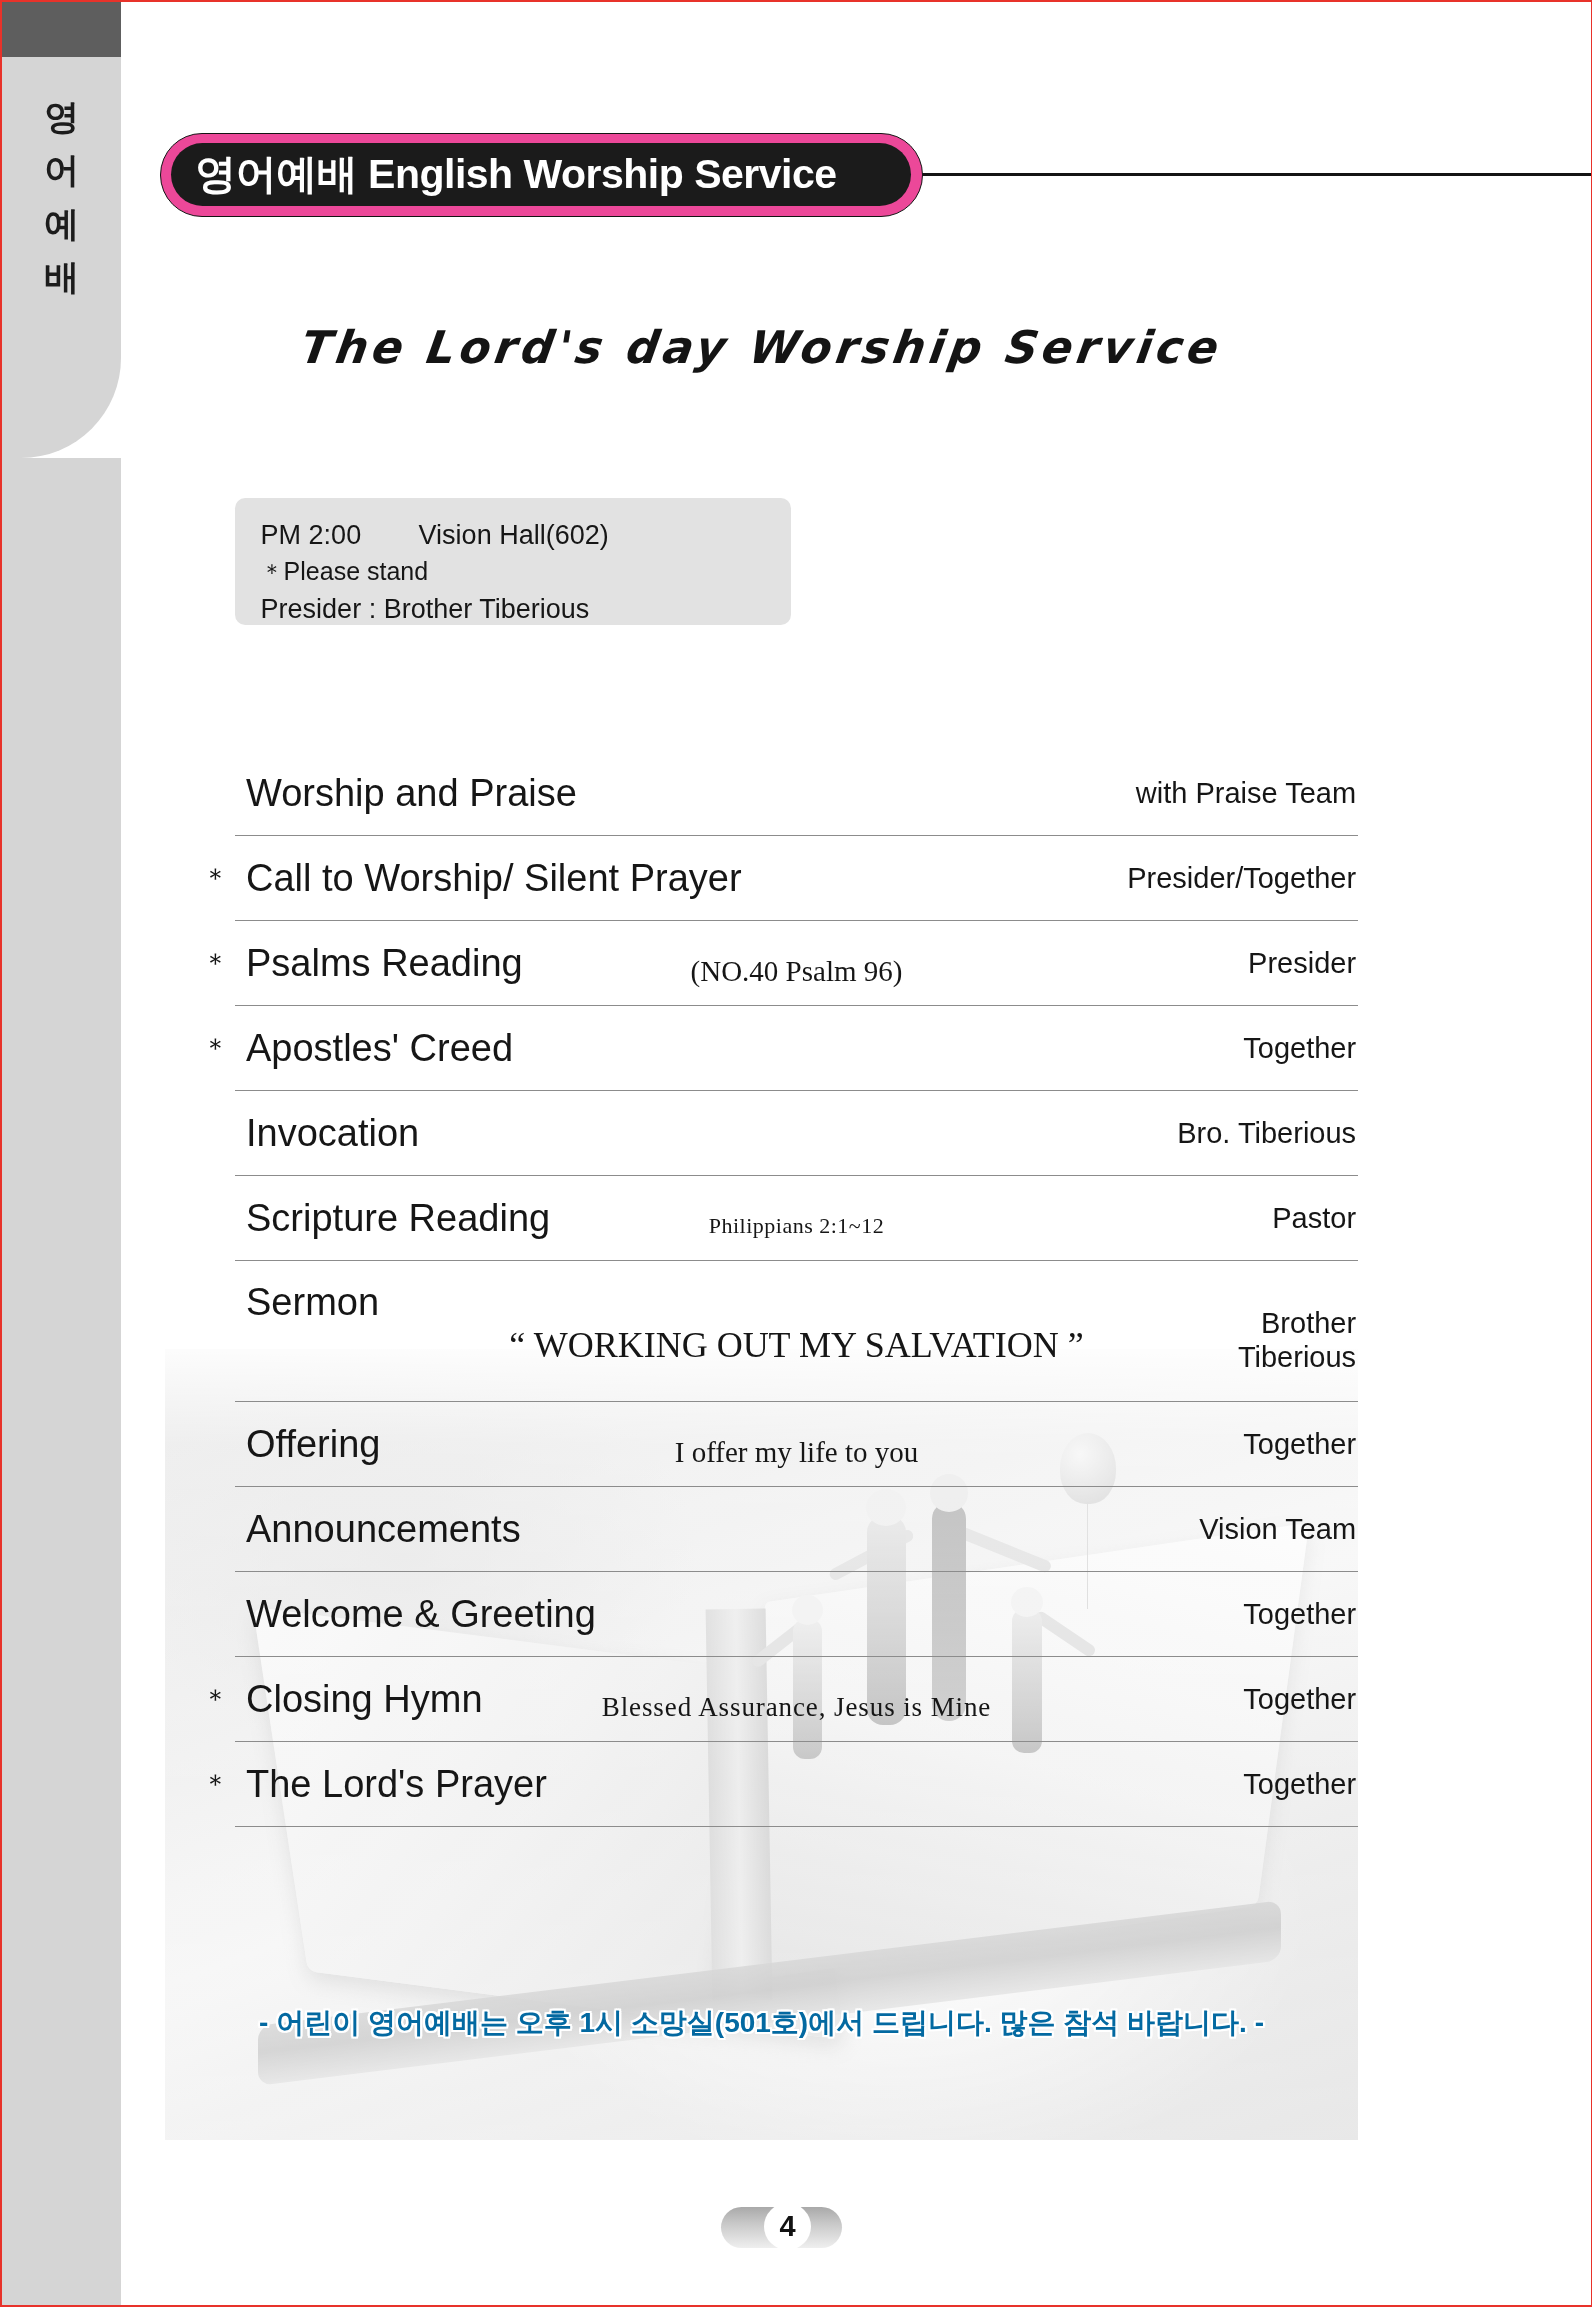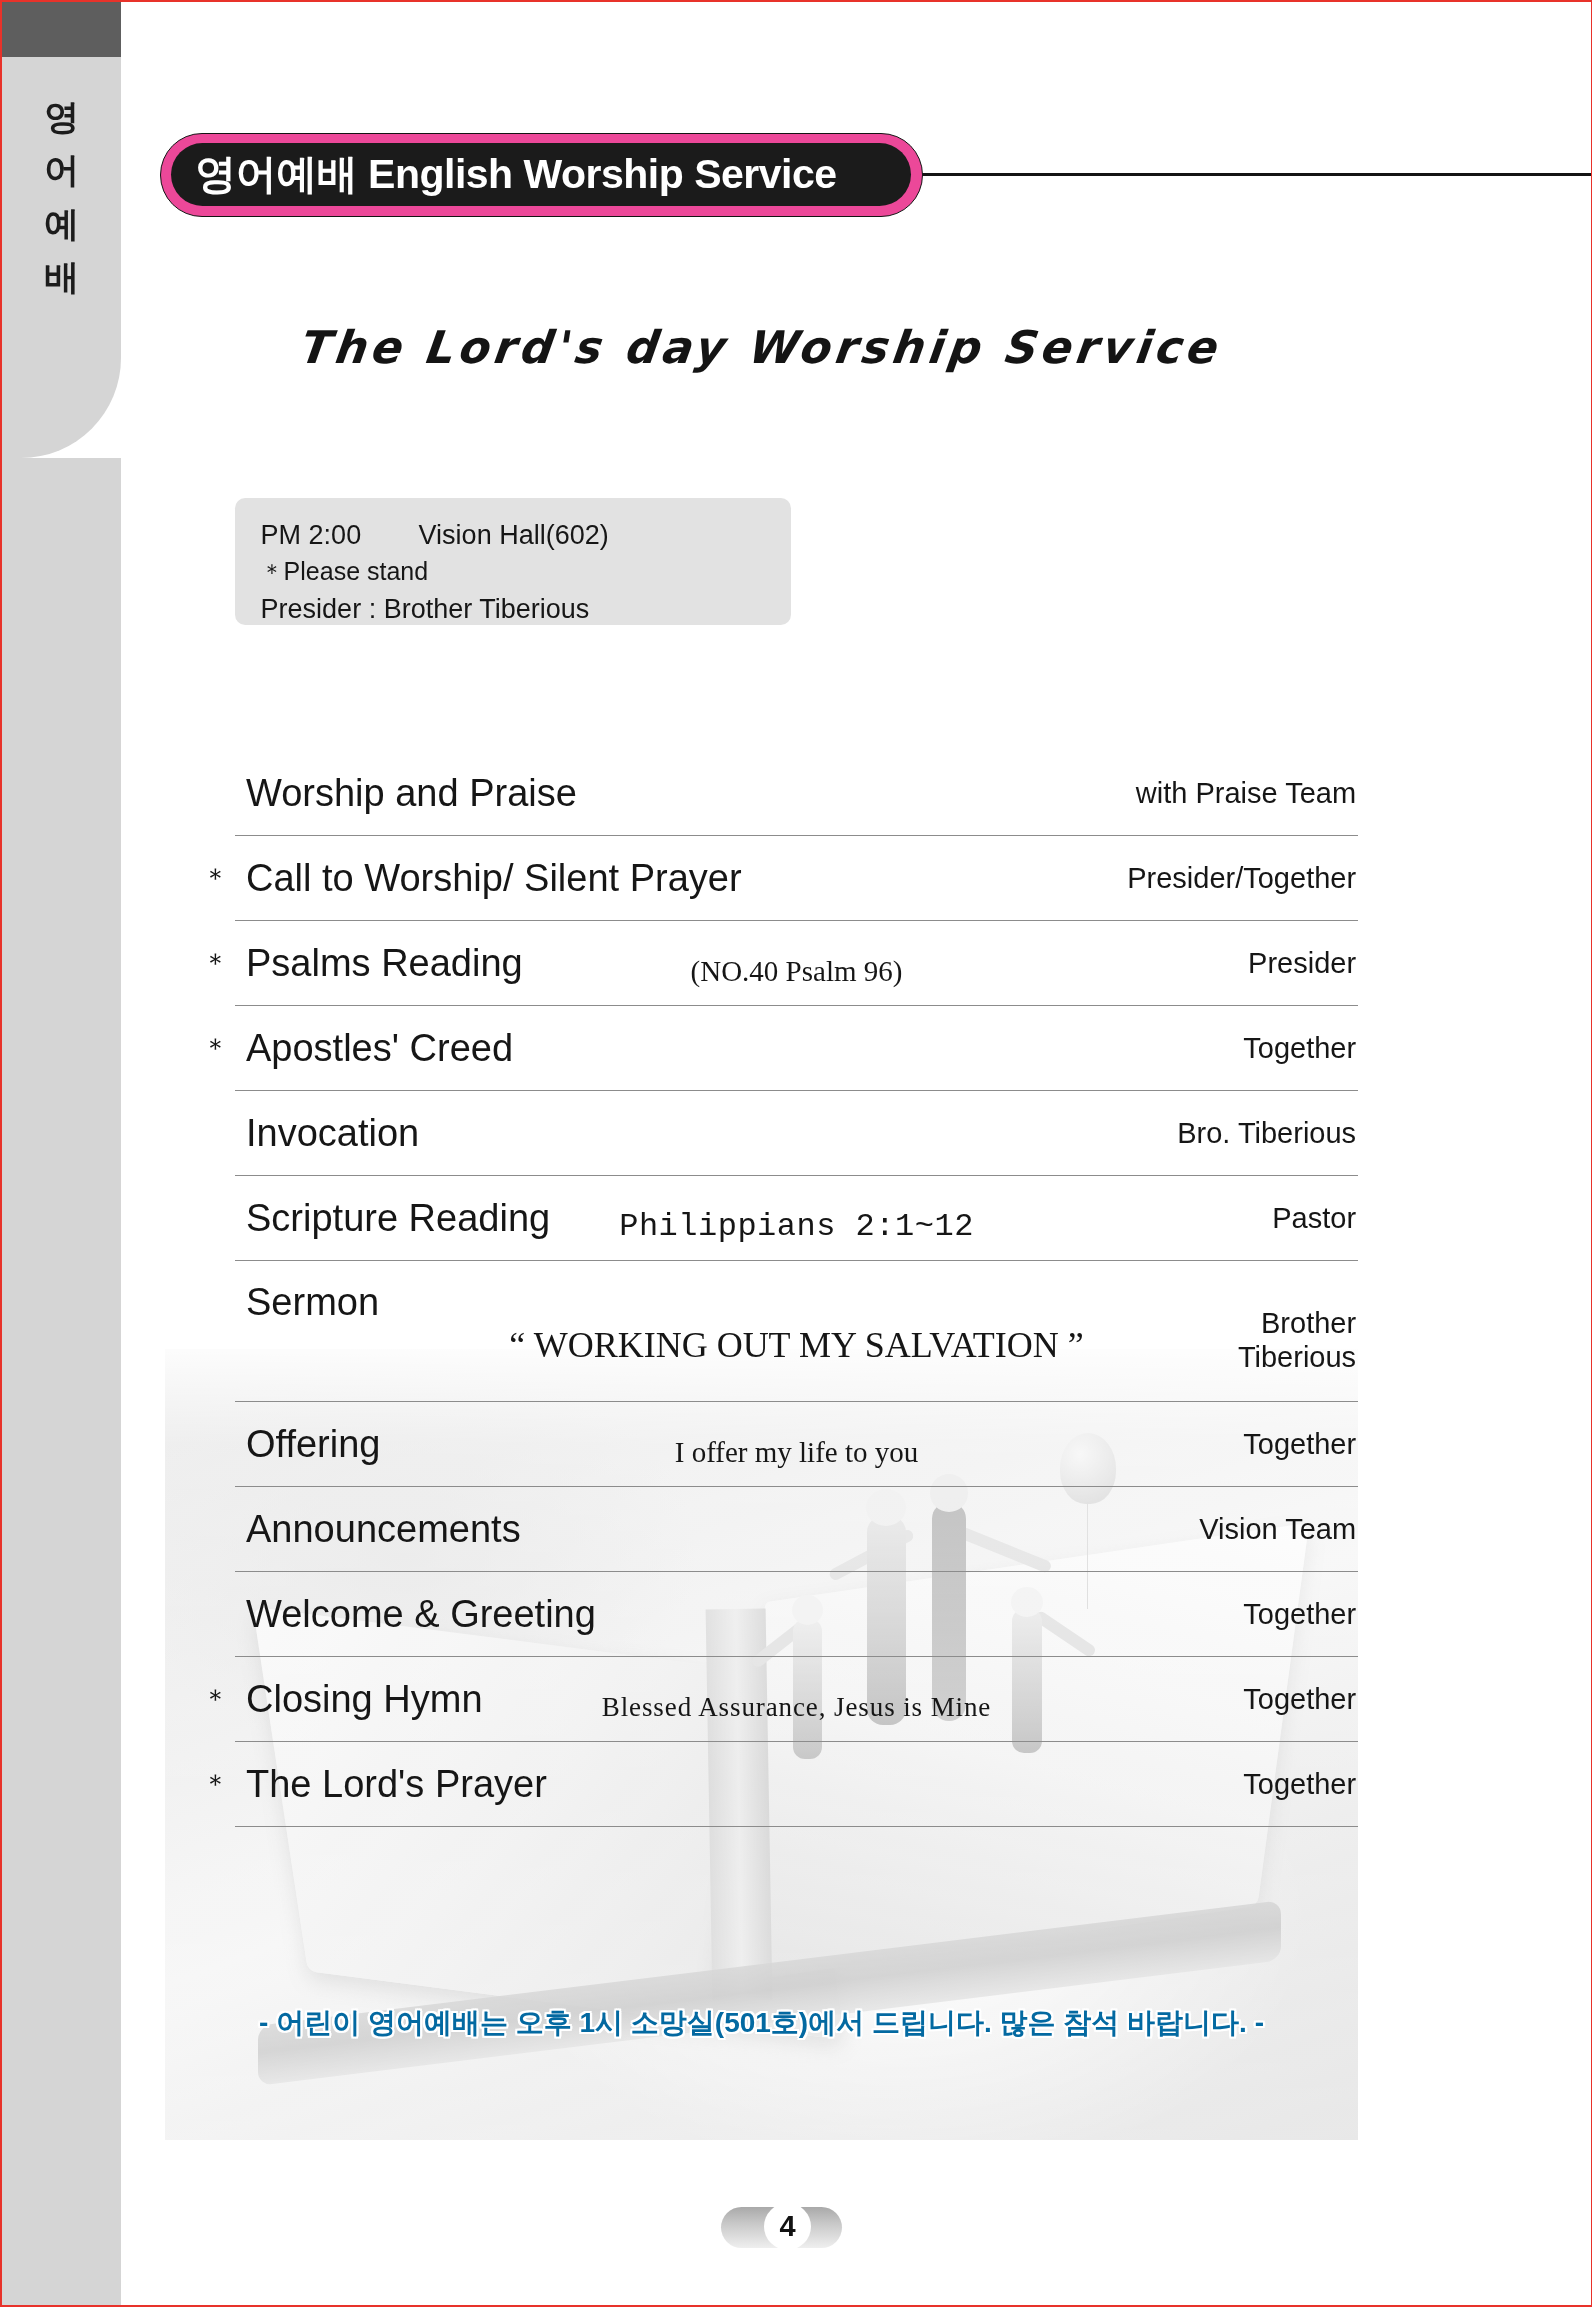--- a/index.html
+++ b/index.html
@@ -211,21 +211,21 @@
     font-size:38px; color:#161616; white-space:nowrap;
   }
   .label.top{ top:19.5px; transform:none; }
   .center{
     position:absolute; left:0; top:50%; transform:translateY(-50%);
     width:1123px; text-align:center;
     font-family:"Liberation Serif", serif;
     font-size:29px; color:#161616; white-space:nowrap;margin-top:8px;
   }
   .center.hymn{ font-size:27px; letter-spacing:0.9px; }
-  .center.verse{ font-size:32px; letter-spacing:0.5px;font-family:Liberation Mono, monospace; }
+  .center.verse{ font-size:22px; letter-spacing:0.5px; }
   .center.sermon{
     font-family:"Liberation Serif", serif;
     font-size:36px; letter-spacing:0px; top:55px; transform:none;
   }
   .right{
     position:absolute; right:1.9px; top:50%; transform:translateY(-50%);
     font-size:29px; color:#161616; white-space:nowrap; text-align:right;
   }
   .right.two{
     top:45px; transform:none; line-height:1.18;

